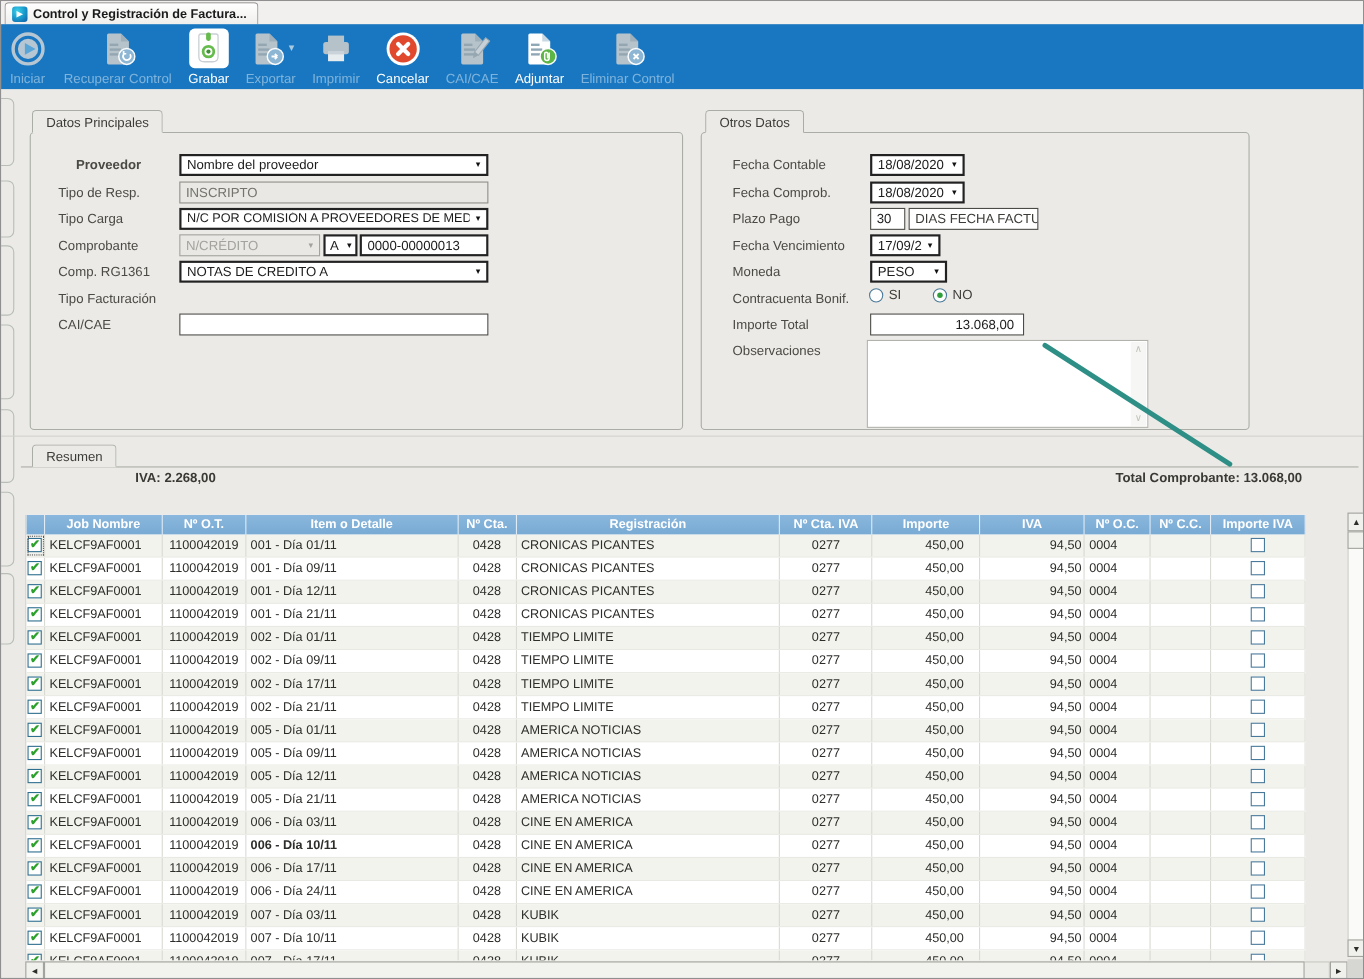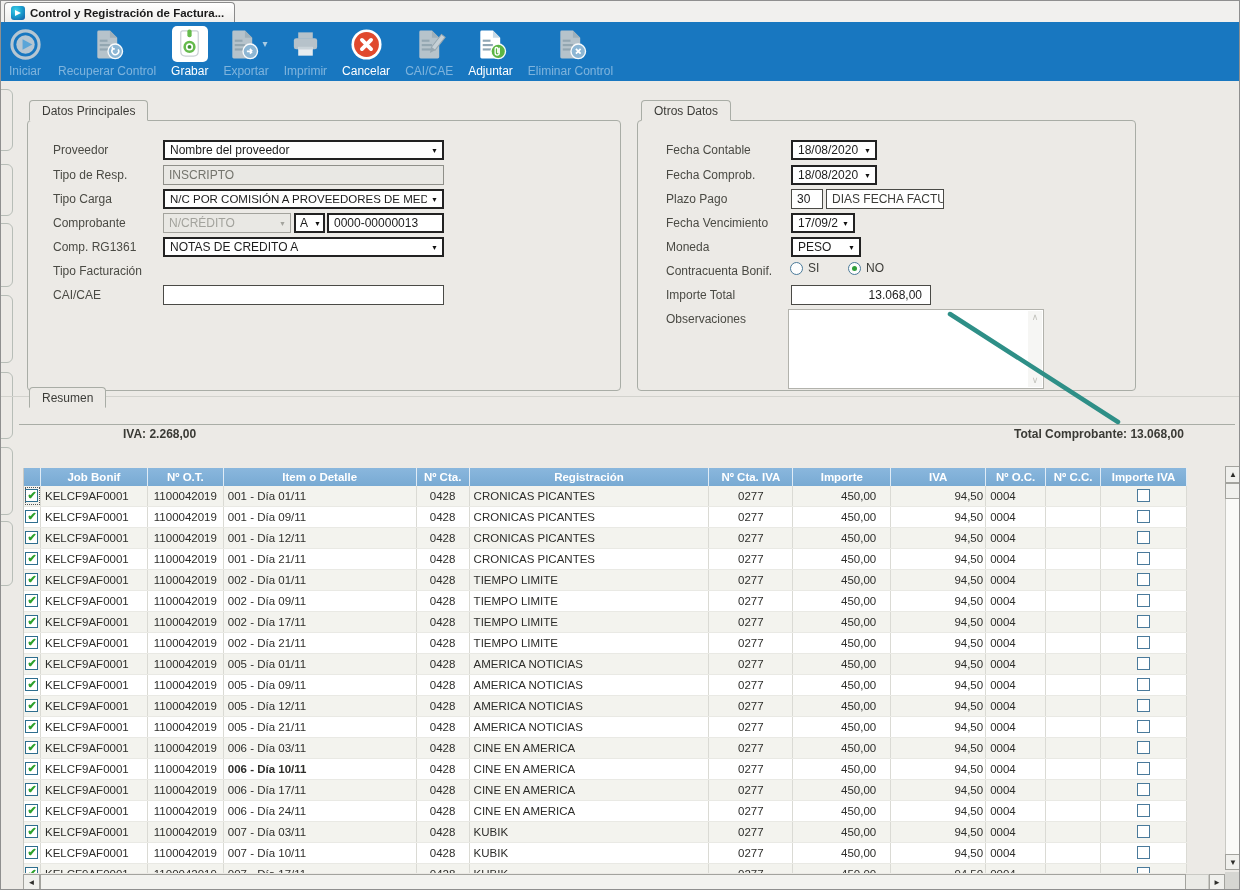--- a/index.html
+++ b/index.html
@@ -251,21 +251,21 @@
       <div class="side-tab" style="top: 222px; height: 64px;"></div>
       <div class="side-tab" style="top: 294px; height: 68px;"></div>
       <div class="side-tab" style="top: 371px; height: 67px;"></div>
       <div class="side-tab" style="top: 446px; height: 68px;"></div>
       <div class="side-tab" style="top: 520px; height: 65px;"></div>
     </div>
 
   <div class="gb-tab" style="left:28px; top:99px;">Datos Principales</div>
   <div class="groupbox" style="left:26px; top:119px; width:594px; height:271px;"></div>
 
-  <div class="form-label" style="left:52px; top:142px;">Proveedor</div>
+  <div class="form-label" style="left:68px; top:142px;font-weight:bold;">Proveedor</div>
   <div class="combo" style="left:162px; top:139px; width:281px;">
     <span class="combo-text">Nombre del proveedor</span>
     <span class="combo-arrow">▼</span>
   </div>
 
   <div class="form-label" style="left:52px; top:167px;">Tipo de Resp.</div>
   <div class="field" style="left:162px; top:164px; width:281px;">INSCRIPTO</div>
 
   <div class="form-label" style="left:52px; top:191px;">Tipo Carga</div>
   <div class="combo" style="left:162px; top:188px; width:281px; font-size:11.5px;">
@@ -343,30 +343,30 @@
   <div class="textarea" style="left:787px; top:308px; width:256px; height:80px;">
     <span></span>
     <div class="ta-rail">
       <span class="ta-chev">∧</span>
       <span class="ta-chev">∨</span>
     </div>
   </div>
 
   <div class="hline" style="left:0; top:395px; width:1240px;"></div>
 
-  <div class="gb-tab" style="left:28px; top:386px;">Resumen</div>
+  <div class="gb-tab" style="left:28px; top:403px;">Resumen</div>
   <div class="hline" style="left:18px; top:423px; width:1216px; background:#a9ada6;"></div>
 
   <div class="summary-text" style="left:122px; top:426px;">IVA: 2.268,00</div>
   <div class="summary-text" style="left:1013px; top:426px;">Total Comprobante: 13.068,00</div>
 
   <div class="grid" id="grid">
       <div class="tr-h">
         <div class="th" style="width: 17px;"></div>
-        <div class="th" style="width: 107px;">Job Bonif</div>
+        <div class="th" style="width: 107px;">Job Nombre</div>
         <div class="th" style="width: 76px;">Nº O.T.</div>
         <div class="th" style="width: 193px;">Item o Detalle</div>
         <div class="th" style="width: 53px;">Nº Cta.</div>
         <div class="th" style="width: 240px;">Registración</div>
         <div class="th" style="width: 84px;">Nº Cta. IVA</div>
         <div class="th" style="width: 98px;">Importe</div>
         <div class="th" style="width: 95px;">IVA</div>
         <div class="th" style="width: 60px;">Nº O.C.</div>
         <div class="th" style="width: 55px; text-align: center;">Nº C.C.</div>
         <div class="th" style="width: 86px;">Importe IVA</div>

